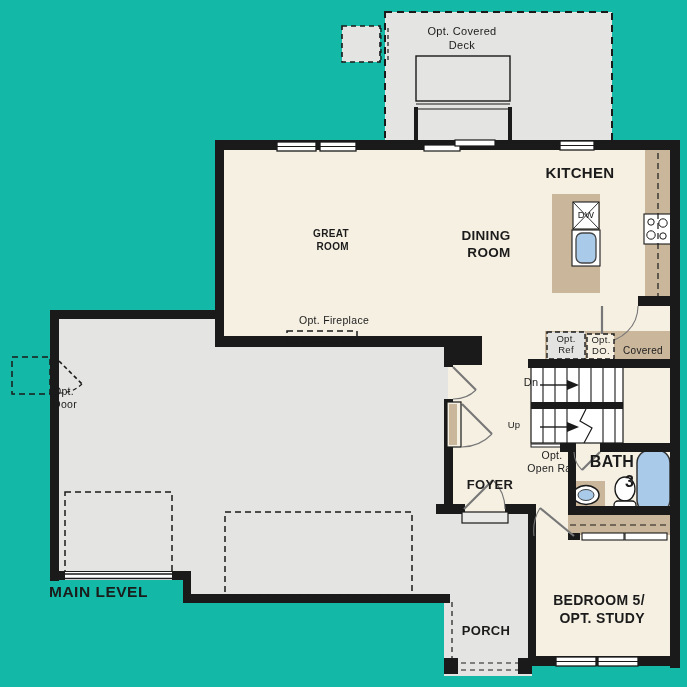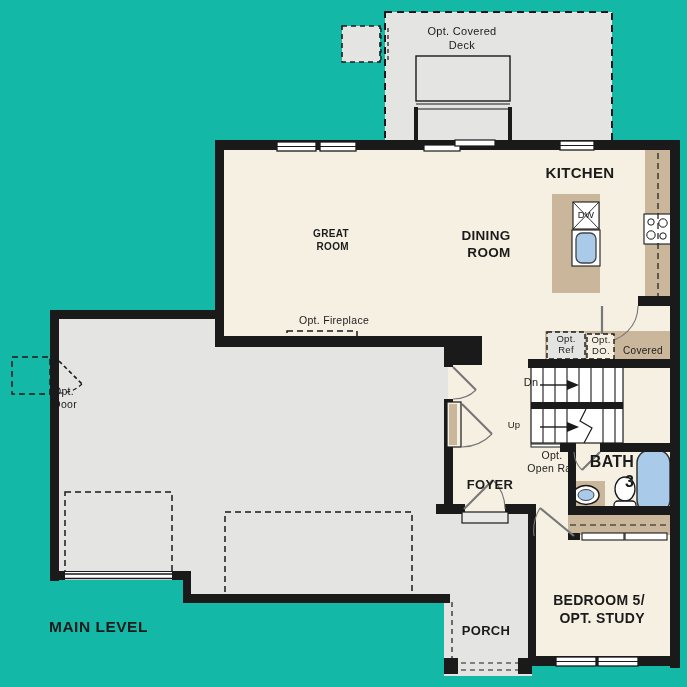--- a/index.html
+++ b/index.html
@@ -210,16 +210,16 @@
   </div>
   <div class="lbl" style="left:586px;top:209px;font-size:9.5px;">
     <span>DW</span>
   </div>
   <div class="lbl" style="left:531px;top:376px;font-size:11px;">
     <span>Dn</span>
   </div>
   <div class="lbl" style="left:514px;top:419px;font-size:9.5px;">
     <span>Up</span>
   </div>
-  <div class="lbl la b" style="left:49px;top:617px;font-size:15.5px;letter-spacing:.5px;">
+  <div class="lbl la b" style="left:49px;top:582px;font-size:15.5px;letter-spacing:.5px;">
     <span>MAIN LEVEL</span>
   </div>
 </div>
 
 </body></html>

